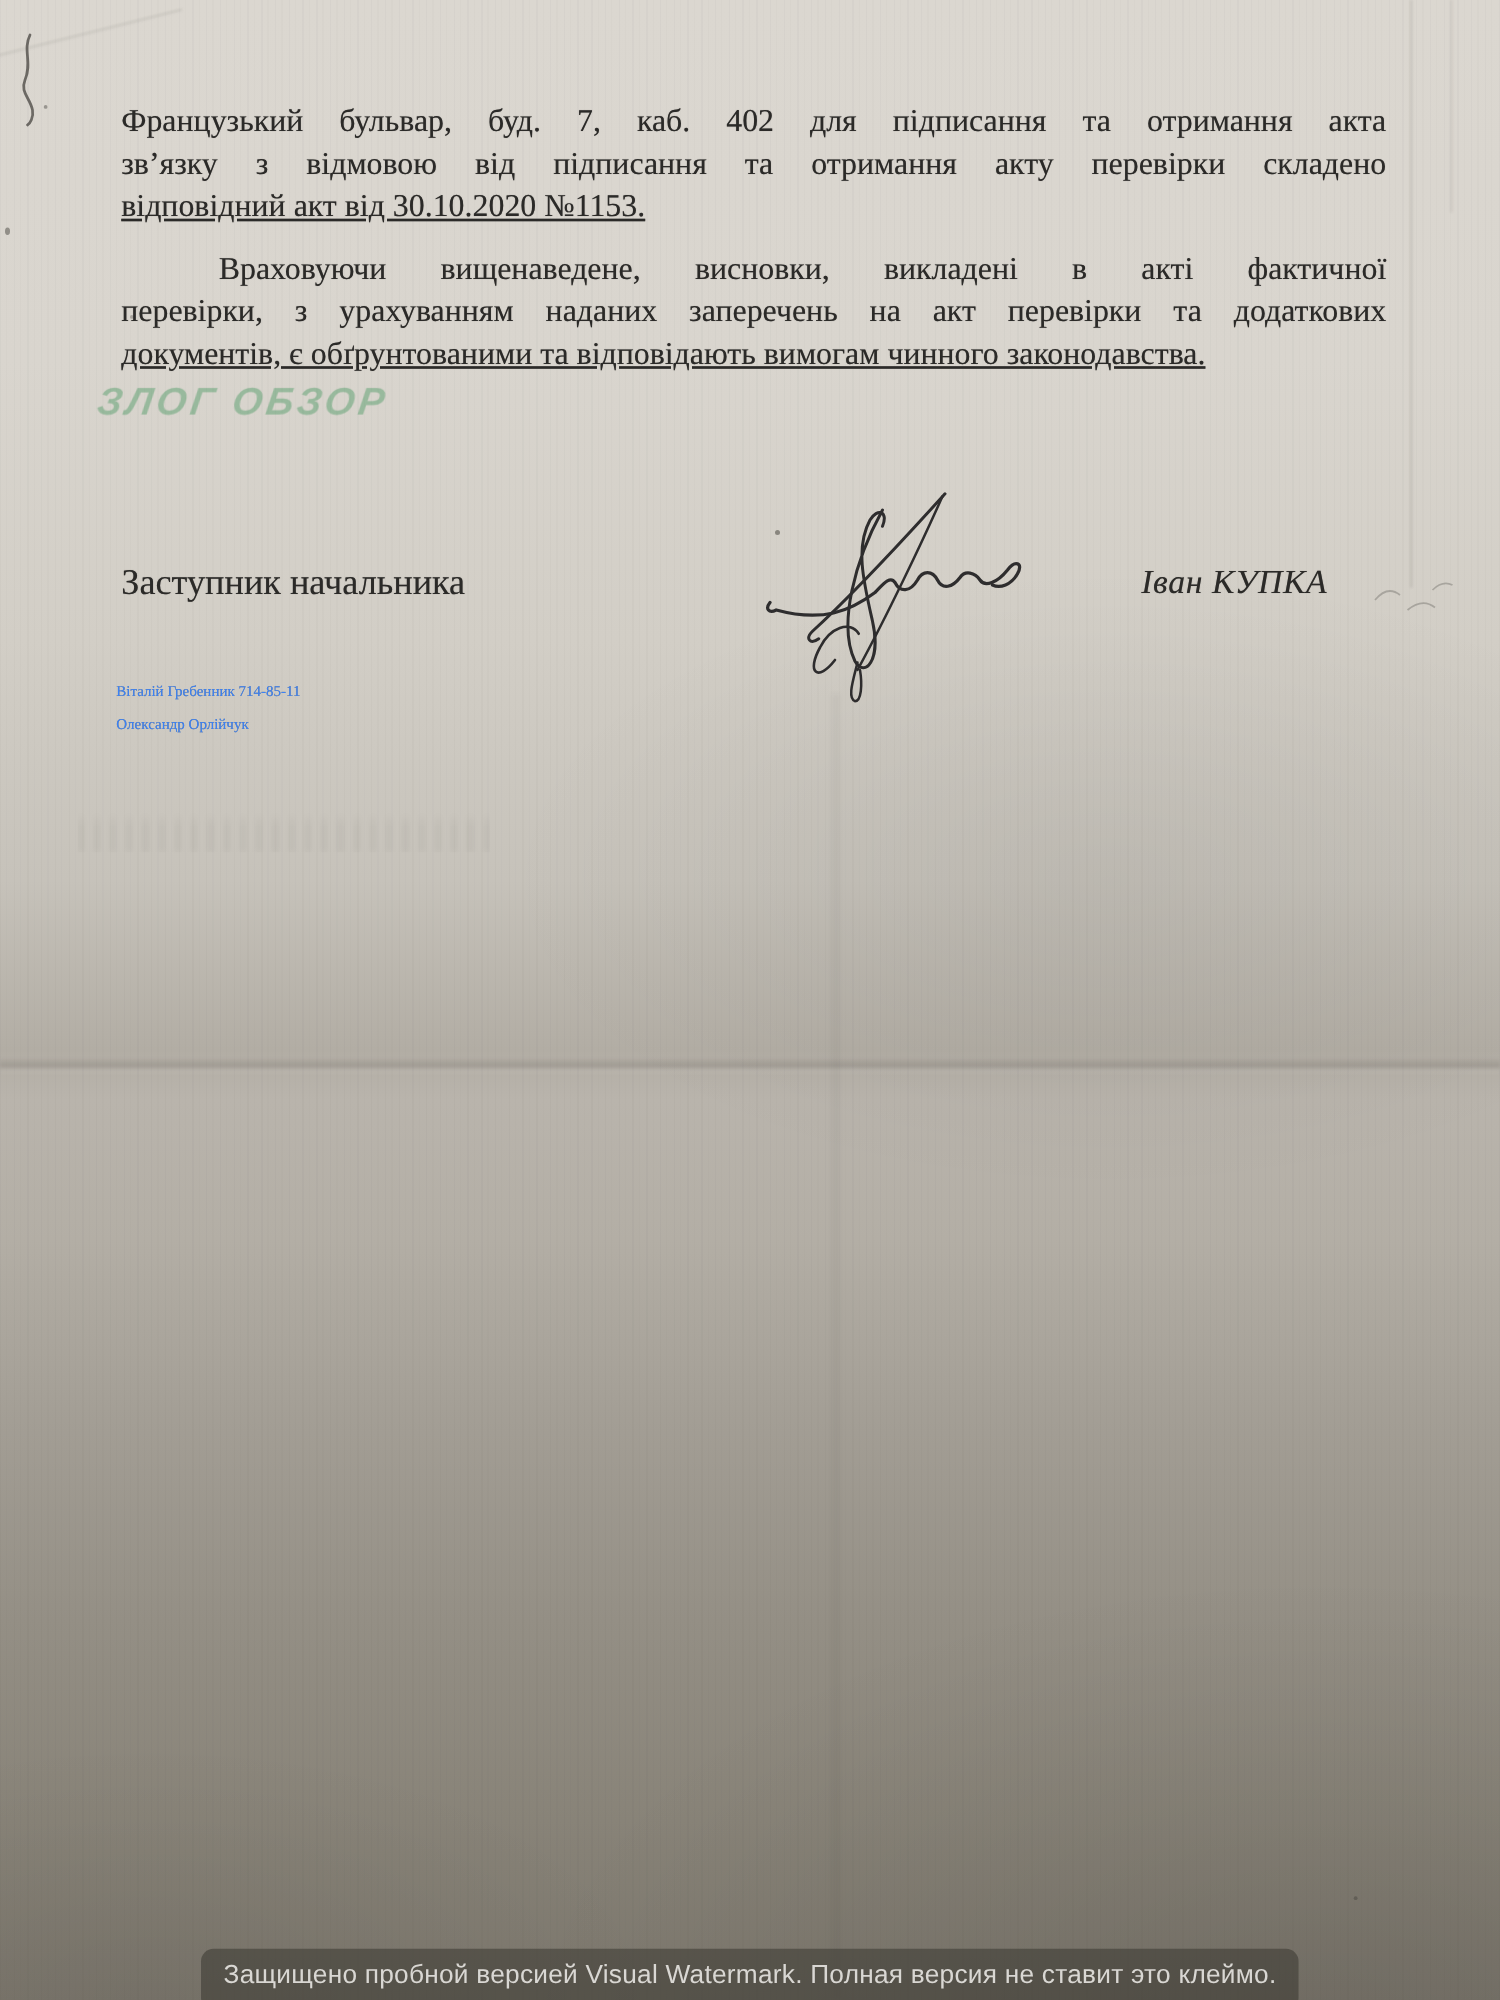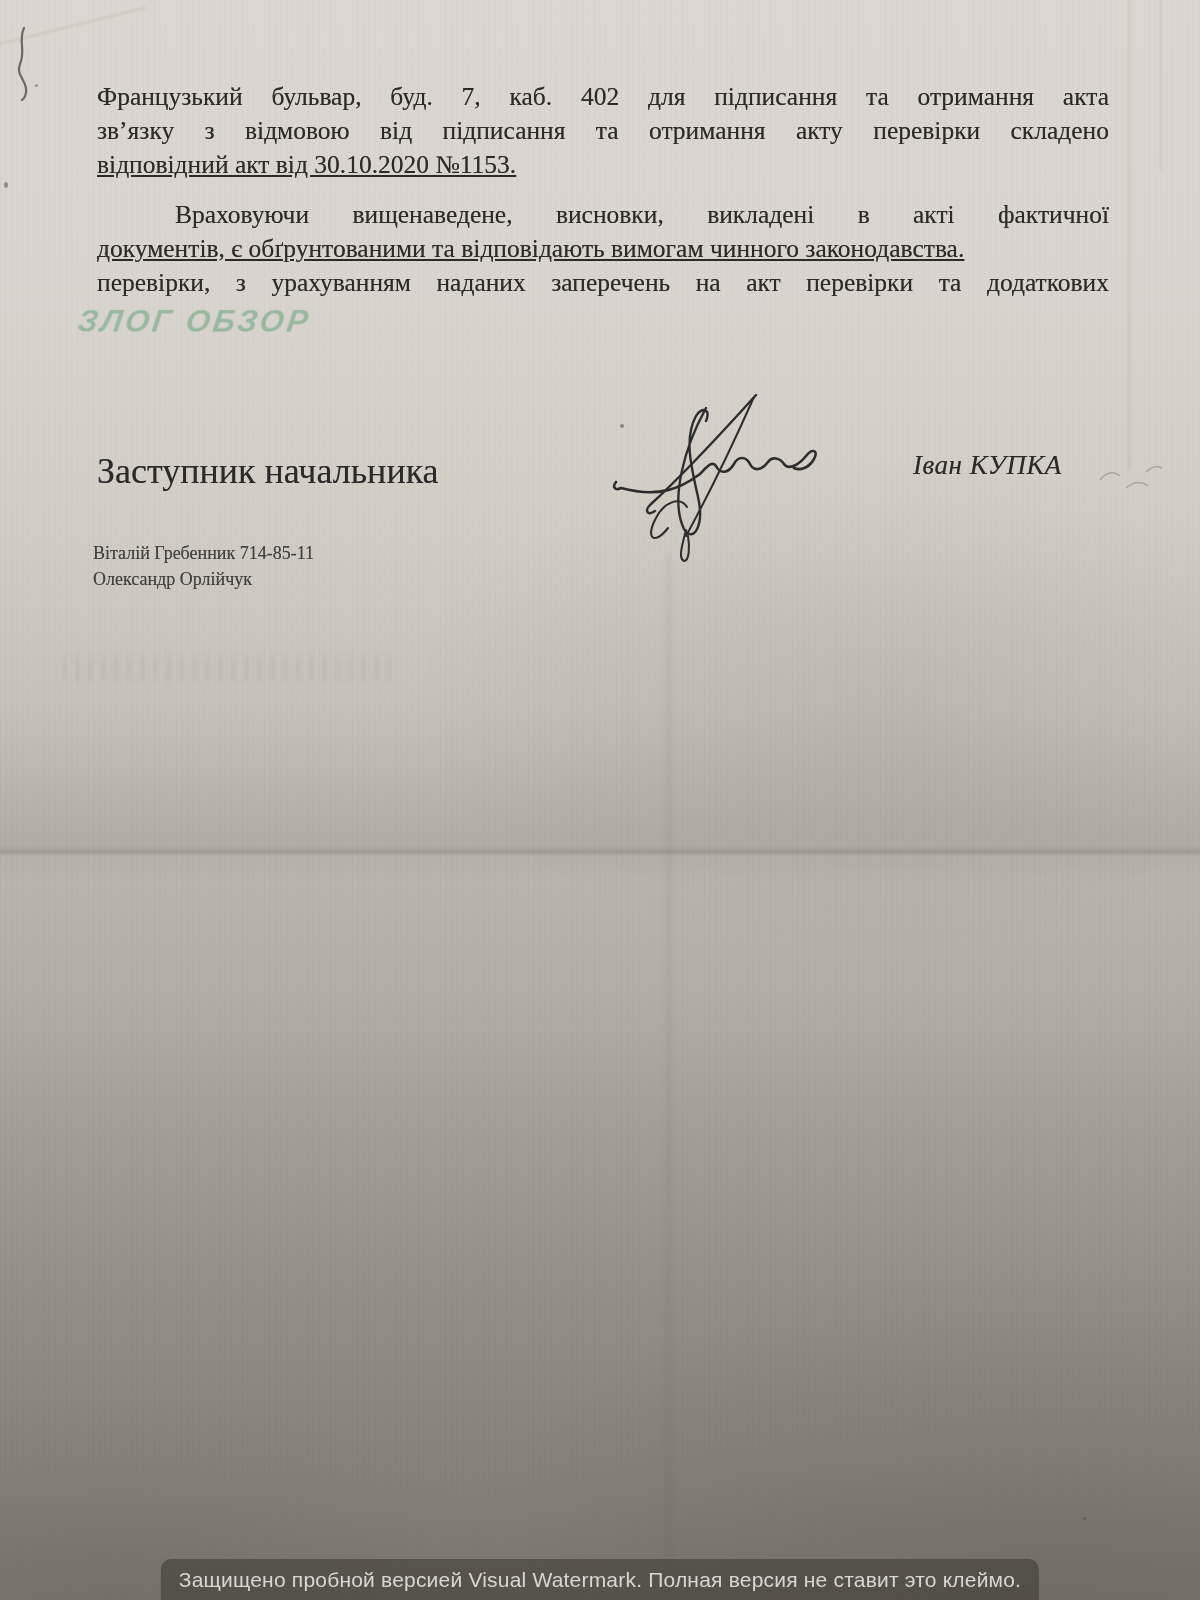--- a/index.html
+++ b/index.html
@@ -36,28 +36,28 @@
   .body-text{
     position:absolute;left:97px;top:80px;width:1012px;
     font-size:25.5px;line-height:34px;color:#2b2a28;
     text-shadow:0 0 0.6px rgba(43,42,40,0.55);
   }
   .doc-line{display:block;text-align:justify;text-align-last:justify;white-space:normal;}
   .doc-line.last{text-align-last:left;text-decoration:underline;}
   .p2-first{padding-left:78px;margin-top:16px;}
   .para{margin:0;padding:0;}
 
-  .sig-title{position:absolute;left:97px;top:450px;font-size:36px;color:#2b2a28;
+  .sig-title{position:absolute;left:97px;top:450px;font-size:29px;color:#2b2a28;
     text-shadow:0 0 0.6px rgba(43,42,40,0.5);text-align:center;}
   .sig-name{position:absolute;left:913px;top:450px;font-size:27px;color:#2b2a28;
     letter-spacing:0.5px;text-shadow:0 0 0.6px rgba(43,42,40,0.5);font-style:italic;}
   .signature-svg{position:absolute;left:588px;top:378px;}
   .pencil-marks{position:absolute;left:1096px;top:450px;opacity:.35;}
 
-  .contacts{position:absolute;left:93px;top:540px;font-size:18px;line-height:26px;color:#404040;
+  .contacts{position:absolute;left:93px;top:540px;font-size:12px;line-height:26px;color:#3b82f6;
     text-shadow:0 0 0.4px rgba(43,42,40,0.5);}
 
   .green-wm{
     position:absolute;left:78px;top:300px;width:310px;height:44px;
     font-family:"Liberation Sans",sans-serif;font-weight:700;font-style:italic;
     font-size:31px;line-height:44px;letter-spacing:3px;
     color:rgba(116,197,146,0.55);-webkit-text-stroke:0.5px rgba(255,255,255,0.25);
     transform:skewX(-8deg);filter:blur(0.6px);mix-blend-mode:multiply;pointer-events:none;
   }
 
@@ -90,22 +90,22 @@
 <div class="speck" style="left:1083px;top:1517px;width:3px;height:3px;opacity:.5;"></div>
 
 <div class="body-text">
   <p class="para">
     <span class="doc-line">Французький бульвар, буд. 7, каб. 402 для підписання та отримання акта</span>
     <span class="doc-line">зв’язку з відмовою від підписання та отримання акту перевірки складено</span>
     <span class="doc-line last">відповідний акт від 30.10.2020 №1153.</span>
   </p>
   <p class="para">
     <span class="doc-line p2-first">Враховуючи вищенаведене, висновки, викладені в акті фактичної</span>
+    <span class="doc-line">перевірки, з урахуванням наданих заперечень на акт перевірки та додаткових</span>
     <span class="doc-line last">документів, є обґрунтованими та відповідають вимогам чинного законодавства.</span>
-    <span class="doc-line">перевірки, з урахуванням наданих заперечень на акт перевірки та додаткових</span>
   </p>
 </div>
 
 <div class="green-wm">ЗЛОГ ОБЗОР</div>
 
 <div class="sig-title">Заступник начальника</div>
 
 <svg class="signature-svg" width="300" height="200" viewBox="0 0 300 200">
   <g fill="none" stroke="#1d1c1e" stroke-linecap="round" opacity="0.9">
     <path d="M168,17 C140,48 96,96 62,127 C56,133 60,138 67,133" stroke-width="2.4"></path>

